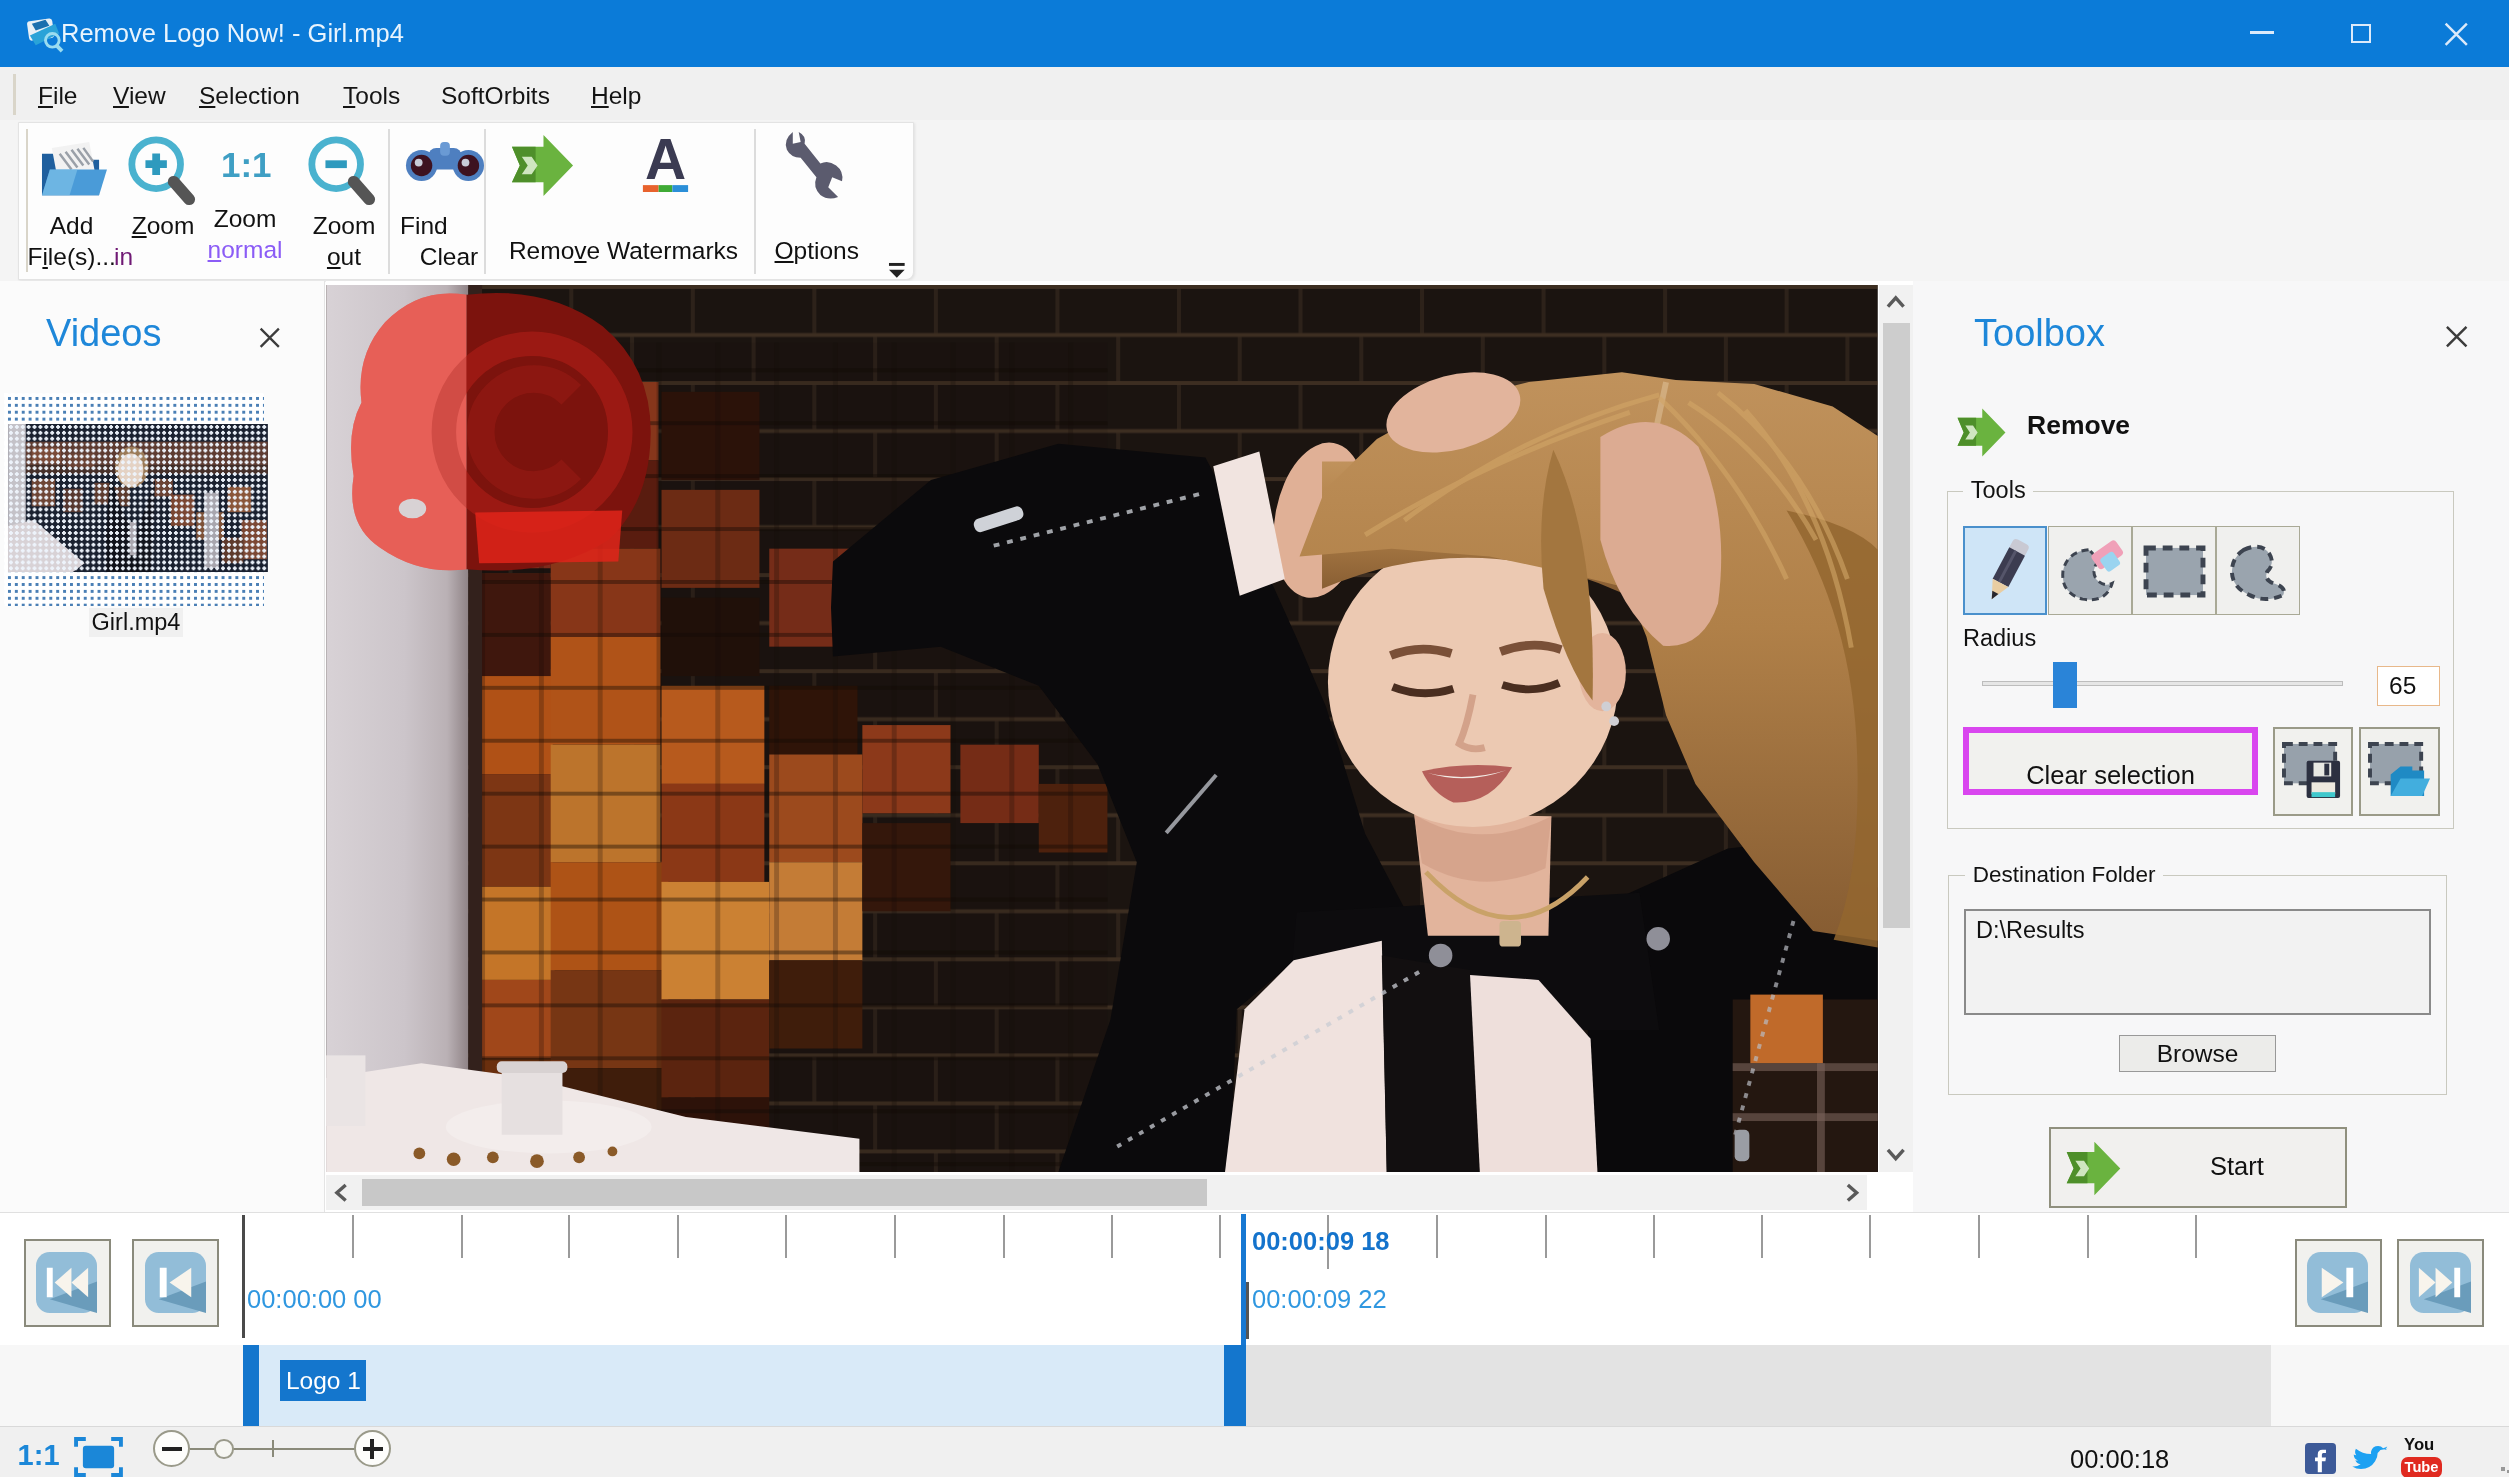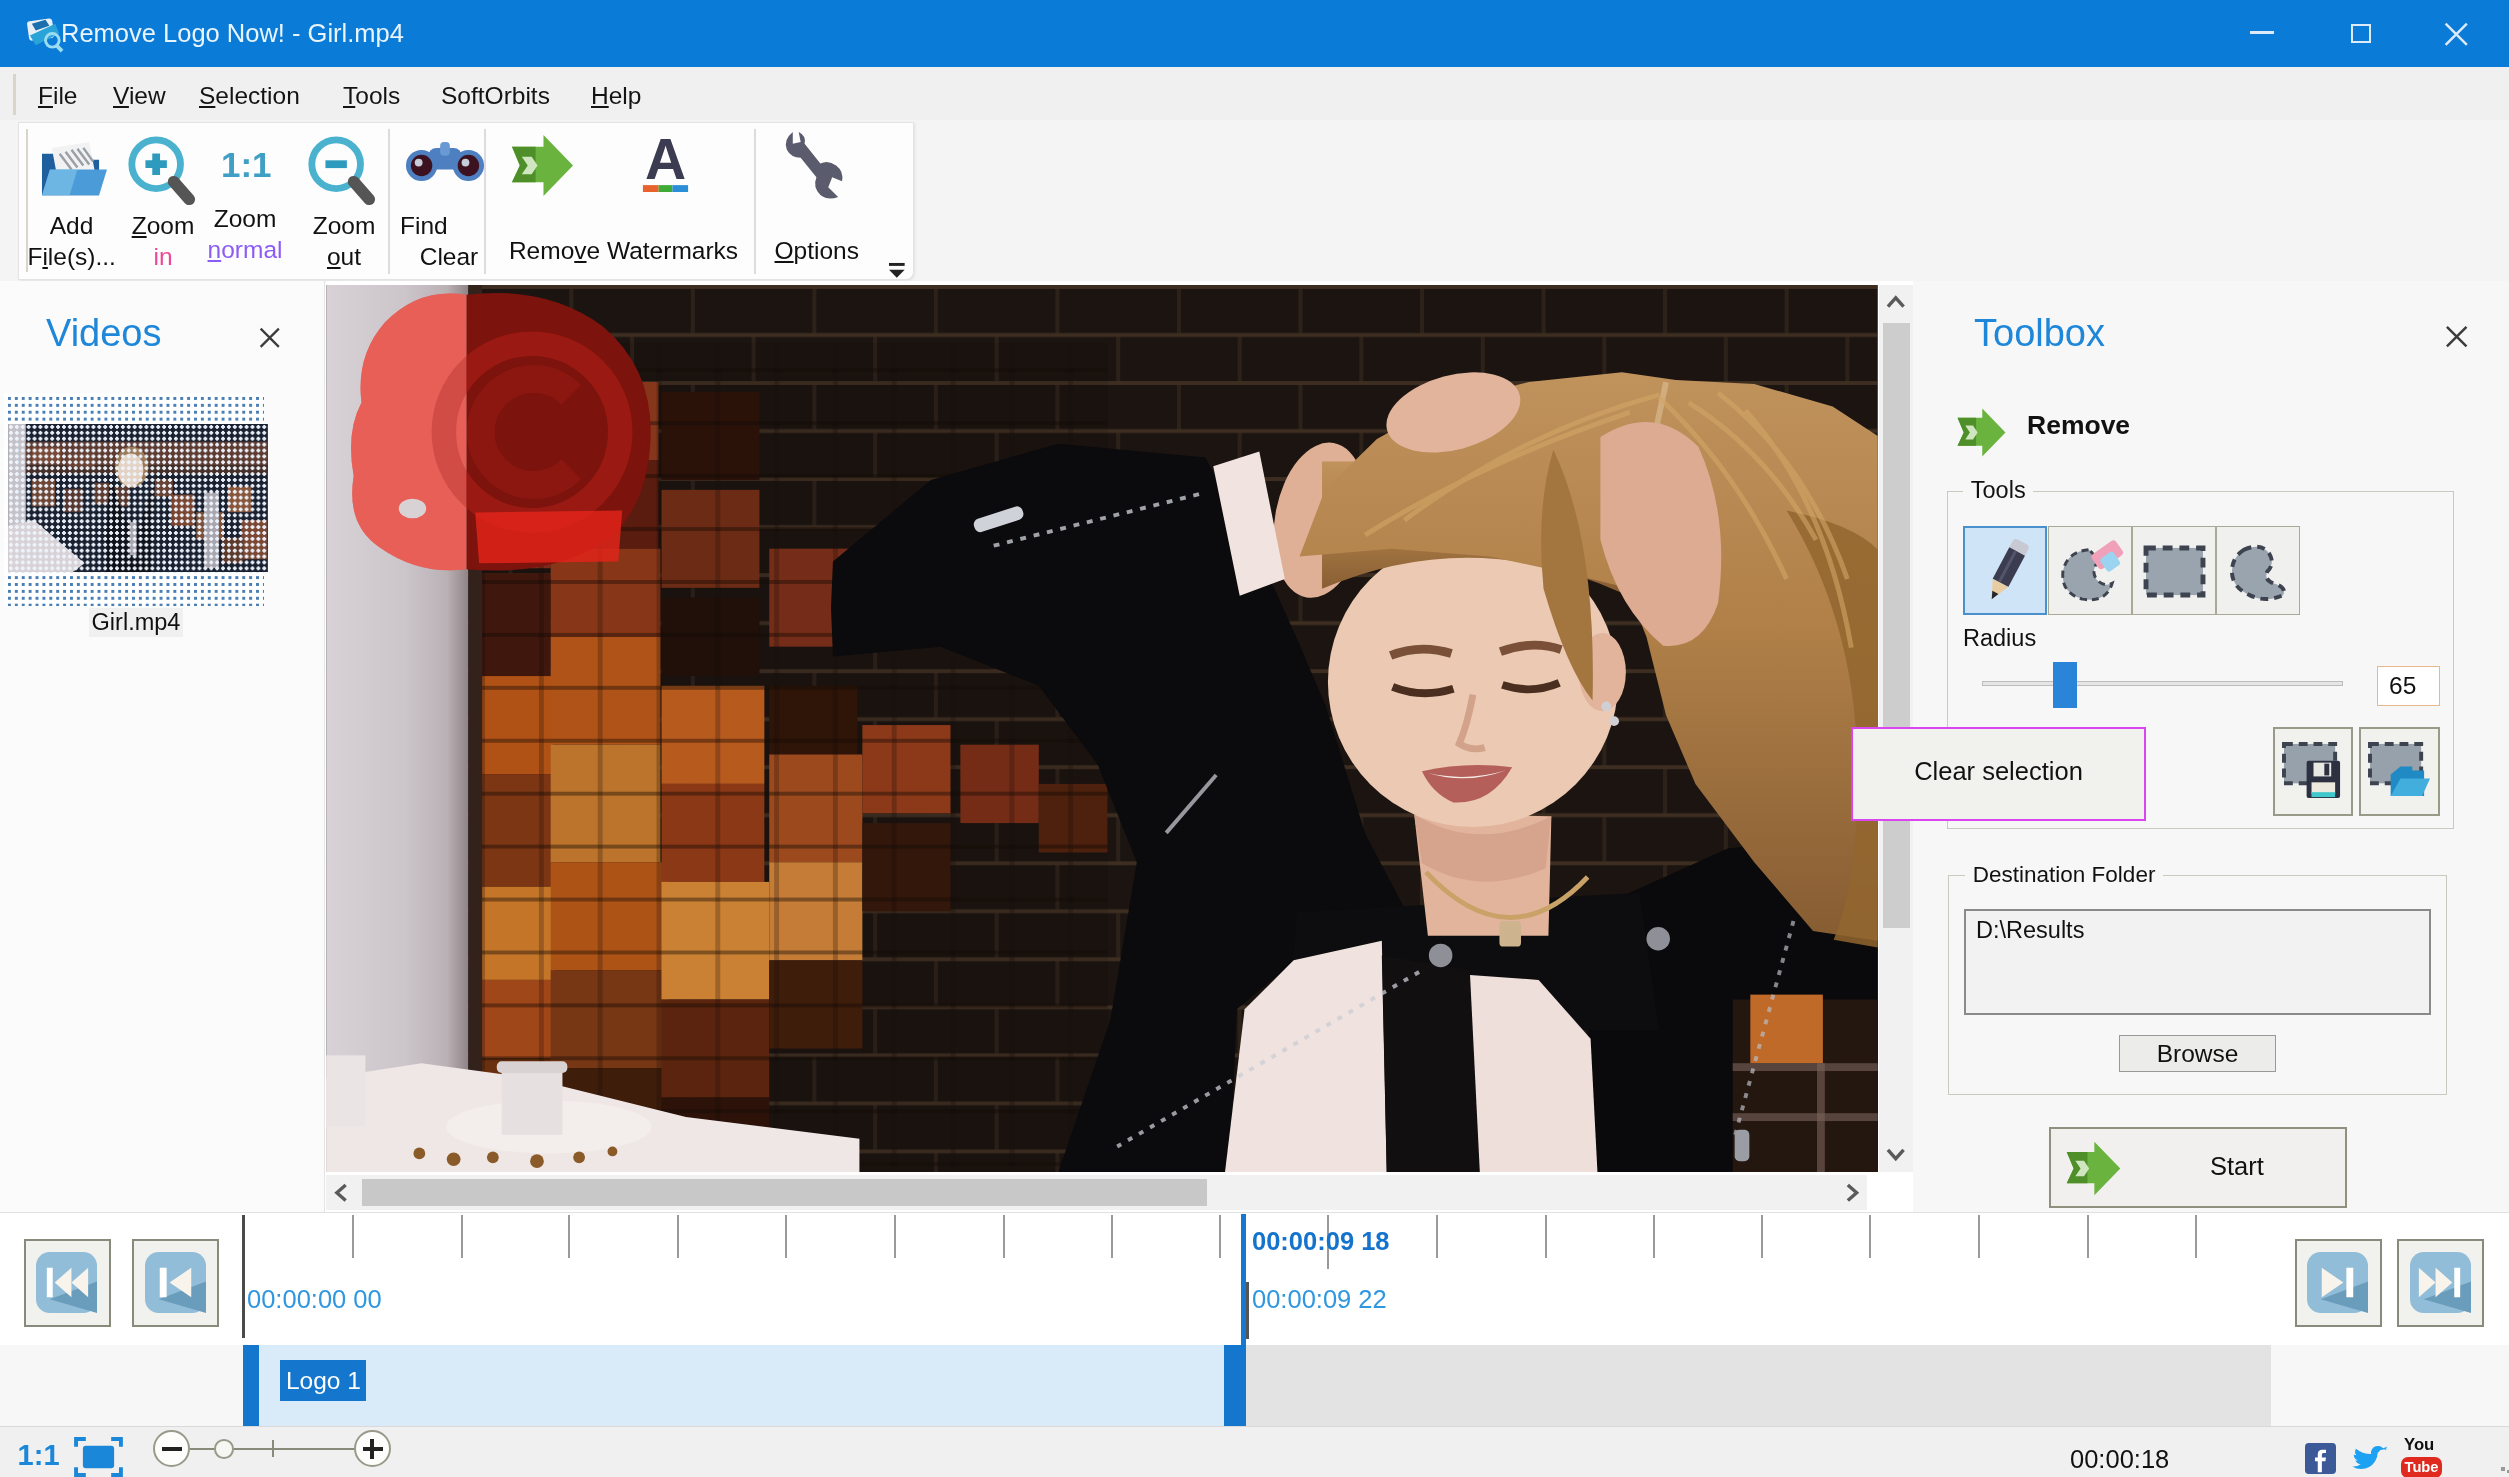--- a/index.html
+++ b/index.html
@@ -77,21 +77,21 @@
 <rect x="22" y="56" width="14" height="7" fill="#3faa35"></rect>
 <rect x="36" y="56" width="16" height="7" fill="#2b8fd8"></rect>
 </svg>
 <div class="abs" style="left:754px;top:129px;width:2px;height:145px;background:#dcdcdc"></div>
 <svg class="abs" style="left:779px;top:130px" width="65" height="73" viewBox="0 0 66 74">
 <path d="M14,2 Q4,10 8,20 Q12,28 22,28 L38,48 Q34,58 42,66 Q50,72 60,68 L50,58 L54,48 L64,52 Q66,42 58,36 Q50,30 42,34 L26,14 Q28,6 20,2 L22,12 L14,14 Z" fill="#5b5b6e"></path>
 </svg>
 <div class="abs" style="left:22.5px;top:212px;width:98px;text-align:center;font-size:24.5px;color:#111">Add</div>
 <div class="abs" style="left:12.7px;top:243px;width:118px;text-align:center;font-size:24.5px;color:#111">F<u>i</u>le(s)...</div>
 <div class="abs" style="left:114px;top:212px;width:98px;text-align:center;font-size:24.5px;color:#111"><u>Z</u>oom</div>
-<div class="abs" style="left:114px;top:243px;width:98px;text-align:center;font-size:24.5px;color:#ec4899">in</div>
+<div class="abs" style="left:114px;top:243px;width:98px;text-align:left;font-size:24.5px;color:#701a75">in</div>
 <div class="abs" style="left:196px;top:205px;width:98px;text-align:center;font-size:24.5px;color:#111">Zoom</div>
 <div class="abs" style="left:191px;top:236px;width:108px;text-align:center;font-size:24.5px;color:#8b5cf6"><u>n</u>ormal</div>
 <div class="abs" style="left:295px;top:212px;width:98px;text-align:center;font-size:24.5px;color:#111">Zoom</div>
 <div class="abs" style="left:295px;top:243px;width:98px;text-align:center;font-size:24.5px;color:#111"><u>o</u>ut</div>
 <div class="abs" style="left:400px;top:212px;width:98px;font-size:24.5px;color:#111">Find</div>
 <div class="abs" style="left:400px;top:243px;width:98px;text-align:center;font-size:24.5px;color:#111">Clear</div>
 <div class="abs" style="left:496px;top:237px;width:255px;text-align:center;font-size:24.5px;color:#111;white-space:nowrap">Remo<u>v</u>e Watermarks</div>
 <div class="abs" style="left:761px;top:237px;width:98px;text-align:right;font-size:24.5px;color:#111"><u>O</u>ptions</div>
 <svg class="abs" style="left:887px;top:261px" width="21.6" height="19.6" viewBox="0 0 22 20">
 <rect x="2" y="2" width="16" height="3" fill="#222"></rect>
@@ -343,21 +343,21 @@
 <rect x="4" y="4" width="58" height="48" fill="#9aa4ae" stroke="#3d4450" stroke-width="5" stroke-dasharray="10 7"></rect>
 </svg>
 <svg class="abs" style="left:2226px;top:540px" width="65" height="63" viewBox="0 0 66 64">
 <path d="M18,10 Q36,2 44,14 Q50,24 42,32 Q38,40 48,44 Q62,48 58,56 Q40,64 24,56 Q6,48 6,32 Q6,18 18,10 Z" fill="#9aa4ae" stroke="#3d4450" stroke-width="4" stroke-dasharray="8 6"></path>
 </svg>
 <div class="abs" style="left:1963px;top:625px;font-size:23.5px;color:#111">Radius</div>
 <div class="abs" style="left:1982px;top:681px;width:361px;height:4.9px;background:#e6e6e6;border:1px solid #bdbdbd"></div>
 <div class="abs" style="left:2053px;top:662px;width:23.5px;height:46px;background:#2a84d8"></div>
 <div class="abs" style="left:2377px;top:666px;width:63px;height:40px;background:#fff;border:1px solid #e8b88a"></div>
 <div class="abs" style="left:2389px;top:672px;font-size:24.5px;color:#111">65</div>
-<div class="abs" style="left:1851px;top:727px;width:295px;height:94px;background:#f1f1ee;border:2px solid #d946ef;text-align:center;font-size:25.5px;color:#111;line-height:85px">Clear selection</div>
+<div class="abs" style="left:1963px;top:727px;width:295px;height:68px;background:#f1f1ee;border:6px solid #d946ef;text-align:center;font-size:25.5px;color:#111;line-height:85px">Clear selection</div>
 <div class="abs" style="left:2273px;top:727px;width:80px;height:89px;background:#f1f1ee;border:2px solid #9a9a88"></div>
 <div class="abs" style="left:2359px;top:727px;width:81px;height:89px;background:#f1f1ee;border:2px solid #9a9a88"></div>
 <svg class="abs" style="left:2281px;top:741px" width="65" height="61" viewBox="0 0 66 62">
 <rect x="3" y="3" width="52" height="40" fill="#97a1ab" stroke="#3d4450" stroke-width="4" stroke-dasharray="9 6"></rect>
 <rect x="26" y="20" width="34" height="38" rx="2" fill="#2c3040"></rect>
 <rect x="33" y="22" width="18" height="14" fill="#e8e8e2"></rect>
 <rect x="44" y="23" width="5" height="12" fill="#2c3040"></rect>
 <rect x="31" y="42" width="24" height="12" fill="#eee9df"></rect>
 <rect x="31" y="52" width="24" height="5" fill="#40c8cc"></rect>
 </svg>

